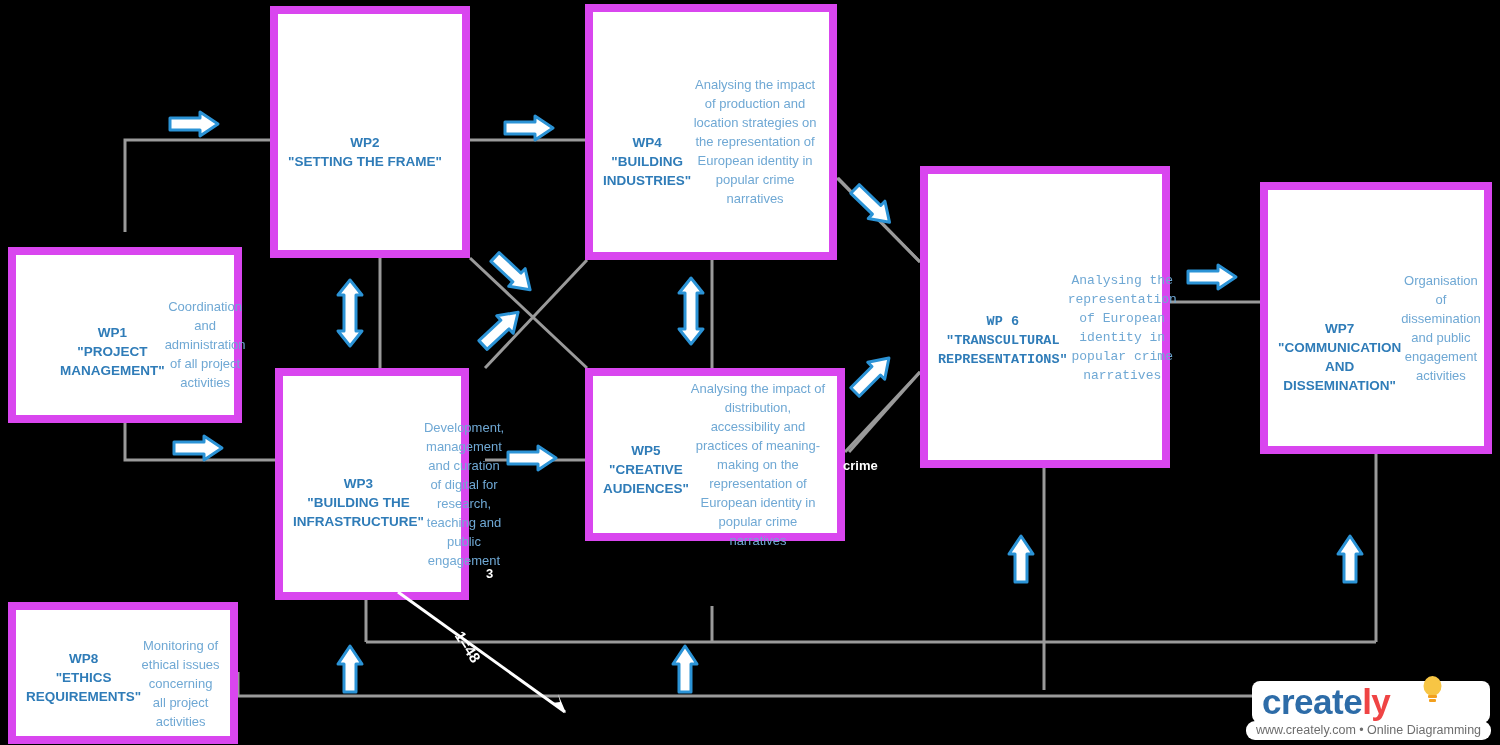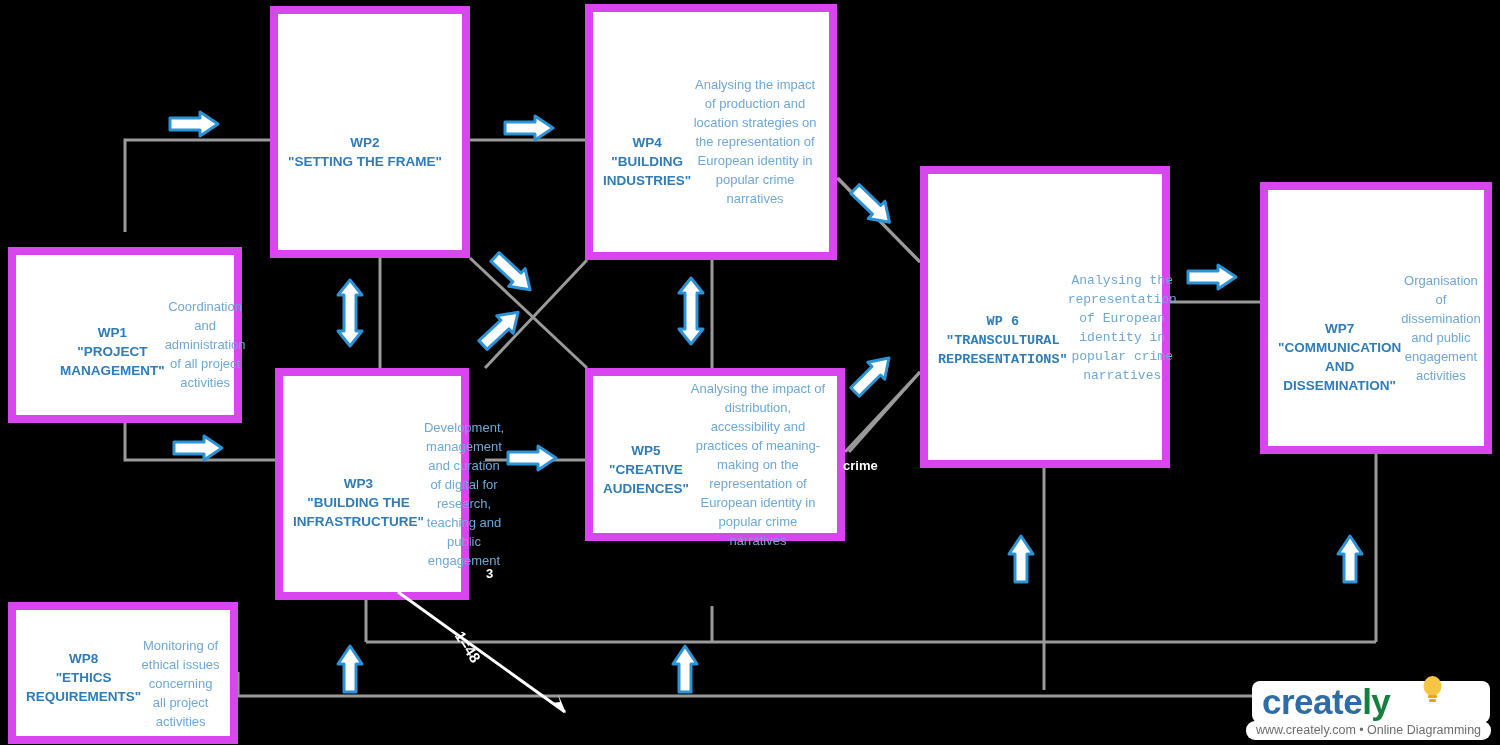--- a/index.html
+++ b/index.html
@@ -91,21 +91,21 @@
   #watermark{
     position:absolute; right:4px; bottom:4px; z-index:6;
     width:250px; height:66px;
   }
   #wm-word{
     position:absolute; left:16px; top:8px;
     font-size:35px; font-weight:bold; letter-spacing:-.5px;
     line-height:38px;
   }
   #wm-create{color:#2d6ca8;}
-  #wm-ly{color:#15803d;}
+  #wm-ly{color:#ef4444;}
   #wm-bulb{
     position:absolute; left:176px; top:0px; width:21px; height:30px; z-index:2;
   }
   #wm-tag{
     position:absolute; left:0px; top:46px;
     background:#ffffff; border-radius:9px;
     padding:1px 10px 2px 10px;
     color:#6d6d6d; font-size:12.5px; line-height:16px;
     white-space:nowrap;
   }

